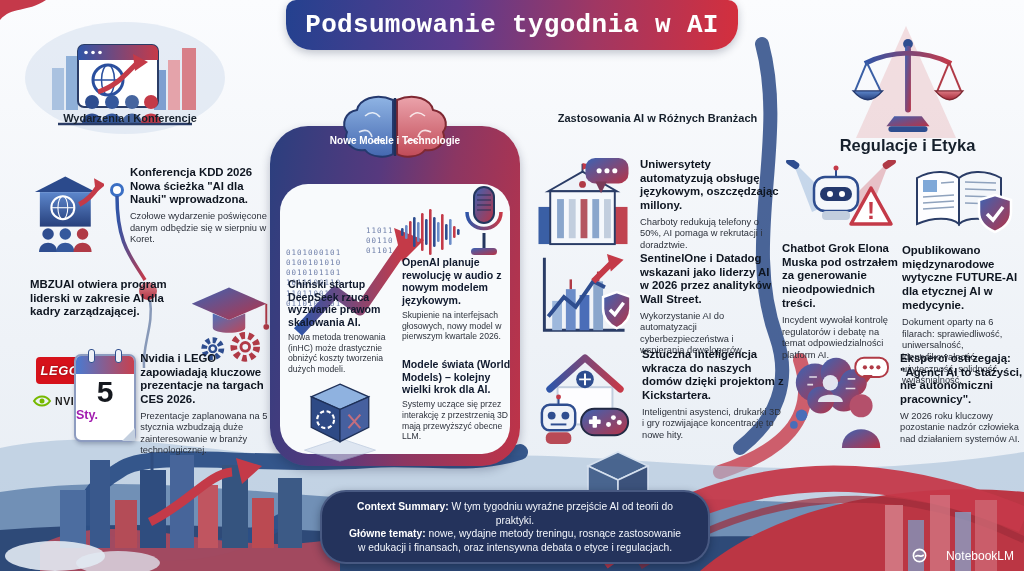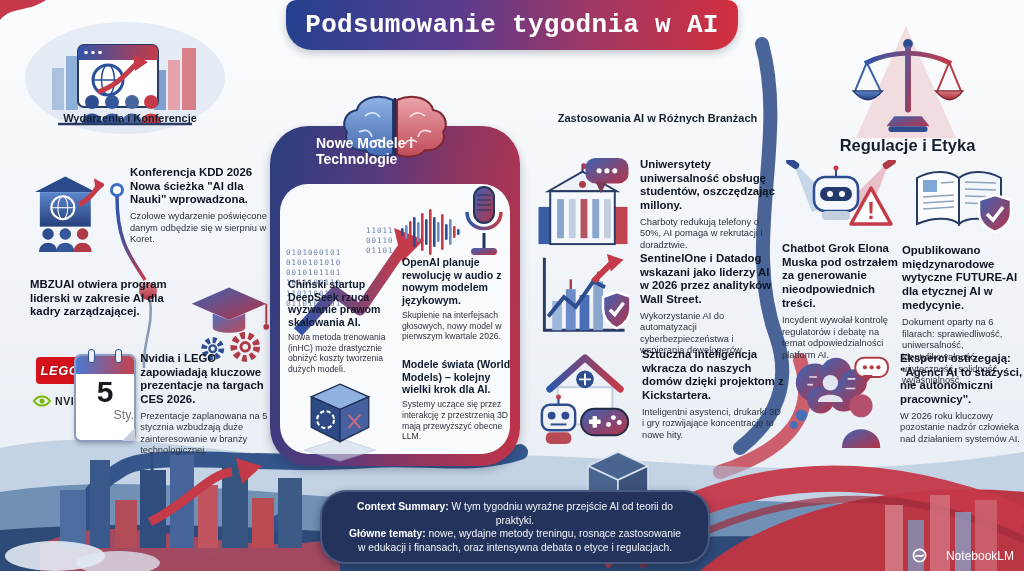--- a/index.html
+++ b/index.html
@@ -15,30 +15,30 @@
   .panel-headline{font-weight:bold;font-size:10.6px;line-height:1.2;color:#101a2e;}
   .panel-detail{font-size:8.6px;line-height:1.25;color:#2c313b;margin-top:3px;}
   #title-banner{left:286px;top:0;width:452px;height:50px;border-radius:10px 10px 26px 26px;
     background:linear-gradient(95deg,#24418f 0%,#5b3b8d 38%,#a03763 68%,#d42f3d 100%);
     display:flex;align-items:center;justify-content:center;box-shadow:0 3px 8px rgba(20,30,60,.25);}
   #title-banner span{color:#fff;font-weight:bold;font-size:26px;letter-spacing:.3px;font-family:Liberation Mono, monospace;}
   #models-panel{left:270px;top:126px;width:250px;height:340px;border-radius:38px;
     background:linear-gradient(100deg,#2a3f7e 0%,#57397e 38%,#8c3662 62%,#c03347 100%);
     box-shadow:0 4px 10px rgba(20,30,60,.28);}
   #models-inner{position:absolute;left:10px;top:58px;right:10px;bottom:12px;background:#f8fafc;border-radius:28px;}
-  #models-title{position:absolute;left:0;right:0;top:9px;color:#fff;
-    font-weight:bold;font-size:14px;line-height:1.15;padding:0 46px;}
+  #models-title{position:absolute;left:0;right:0;top:9px;text-align:center;color:#fff;
+    font-weight:bold;font-size:10px;line-height:1.15;padding:0 46px;}
   .binary{font-family:"DejaVu Sans Mono","Liberation Mono",monospace;font-size:7.5px;line-height:1.35;
     color:#55689a;white-space:pre-line;letter-spacing:1px;opacity:.85;}
   #calendar{position:absolute;left:44px;top:2px;width:58px;height:84px;background:#fff;border-radius:7px;
     border:2px solid #8d9cc0;box-shadow:1px 2px 4px rgba(30,40,70,.3);}
   #calendar .cal-head{height:18px;border-radius:5px 5px 0 0;background:linear-gradient(90deg,#4a7ad0,#c8404e);}
   #calendar .ring{position:absolute;top:-7px;width:5px;height:12px;background:#eef2f8;border:1.5px solid #31508e;border-radius:3px;}
   #calendar .day{text-align:center;font-weight:bold;font-size:30px;color:#15181e;line-height:1.05;margin-top:2px;}
-  #calendar .mon{text-align:right;font-weight:normal;font-size:12.5px;color:#737373;}
+  #calendar .mon{text-align:left;font-weight:bold;font-size:12.5px;color:#a21caf;}
   #calendar .fold{position:absolute;right:-1px;bottom:-1px;width:0;height:0;
     border-left:13px solid transparent;border-bottom:13px solid #c3cfdf;}
   #lego-badge{position:absolute;left:6px;top:5px;width:48px;height:27px;background:#d6121b;border-radius:4px;
     color:#fff;font-weight:bold;font-style:italic;font-size:13px;display:flex;align-items:center;justify-content:center;
     text-shadow:0 0 2px #7a0a10;letter-spacing:.5px;}
   #nvidia-badge{position:absolute;left:2px;top:42px;display:flex;align-items:center;gap:3px;}
   #nvidia-badge .nv-text{font-weight:bold;font-size:10.5px;color:#1c1c1c;letter-spacing:.6px;}
   #context-box{left:320px;top:490px;width:386px;min-height:58px;background:#24335c;border-radius:26px;
     border:2px solid rgba(140,160,200,.35);display:flex;align-items:center;box-shadow:0 3px 8px rgba(10,20,40,.4);}
   #context-box .ctx{padding:8px 26px;text-align:center;font-size:10.3px;line-height:1.32;color:#f2f5fb;}
@@ -338,21 +338,21 @@
       <rect x="69" y="42" width="7" height="40" fill="#c2cede"></rect>
       <g>
         <rect x="50" y="0" width="44" height="26" rx="10" fill="url(#gbrd)"></rect>
         <polygon points="60,24 66,36 72,24" fill="#7a3b58"></polygon>
         <circle cx="64" cy="13" r="2.6" fill="#fff"></circle>
           <circle cx="72" cy="13" r="2.6" fill="#fff"></circle>
           <circle cx="80" cy="13" r="2.6" fill="#fff"></circle>
       </g>
     </svg>
     <div style="margin-left:10px;width:140px">
-      <div class="headline">Uniwersytety uniwersalność obsługę studentów, oszczędzając millony.</div>
+      <div class="headline">Uniwersytety automatyzują obsługę językowym, oszczędzając millony.</div>
       <div class="detail">Charboty redukują telefony o 50%, AI pomaga w rekrutacji i doradztwie.</div>
     </div>
   </div>
 
   <div class="abs row" style="left:536px;top:252px;width:248px">
     <svg width="94" height="88" viewBox="0 0 95 90">
       <path d="M8,6 L8,80 L90,80" fill="none" stroke="#2a3c66" stroke-width="3"></path>
       <rect x="16" y="50" width="10" height="30" fill="#9db8dc"></rect>
       <rect x="30" y="38" width="10" height="42" fill="#6b8cc8"></rect>
       <rect x="44" y="44" width="10" height="36" fill="#4a6db8"></rect>

